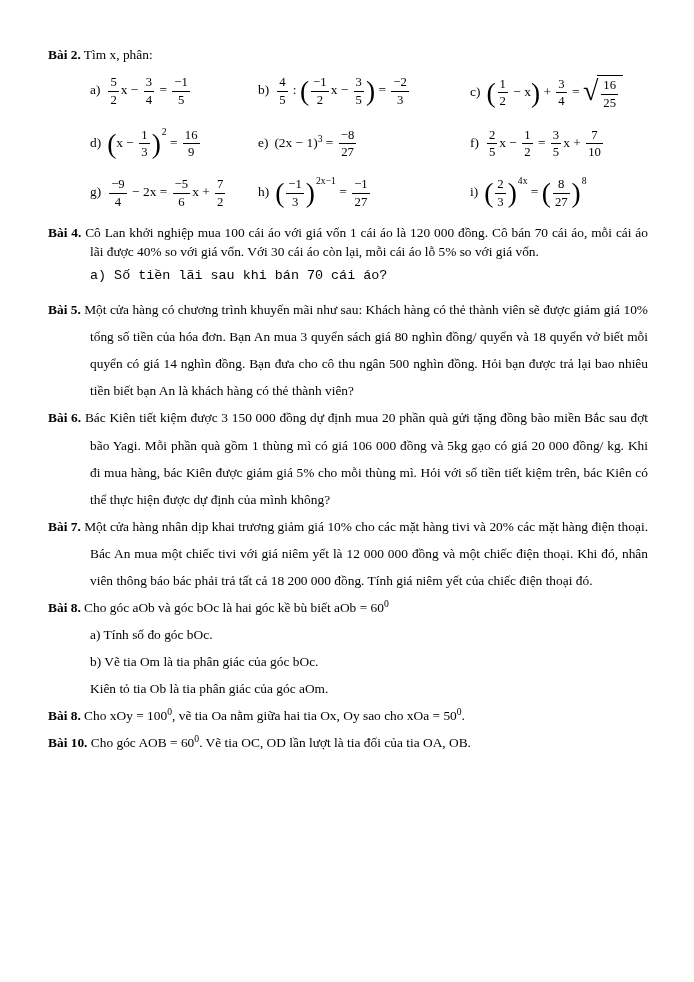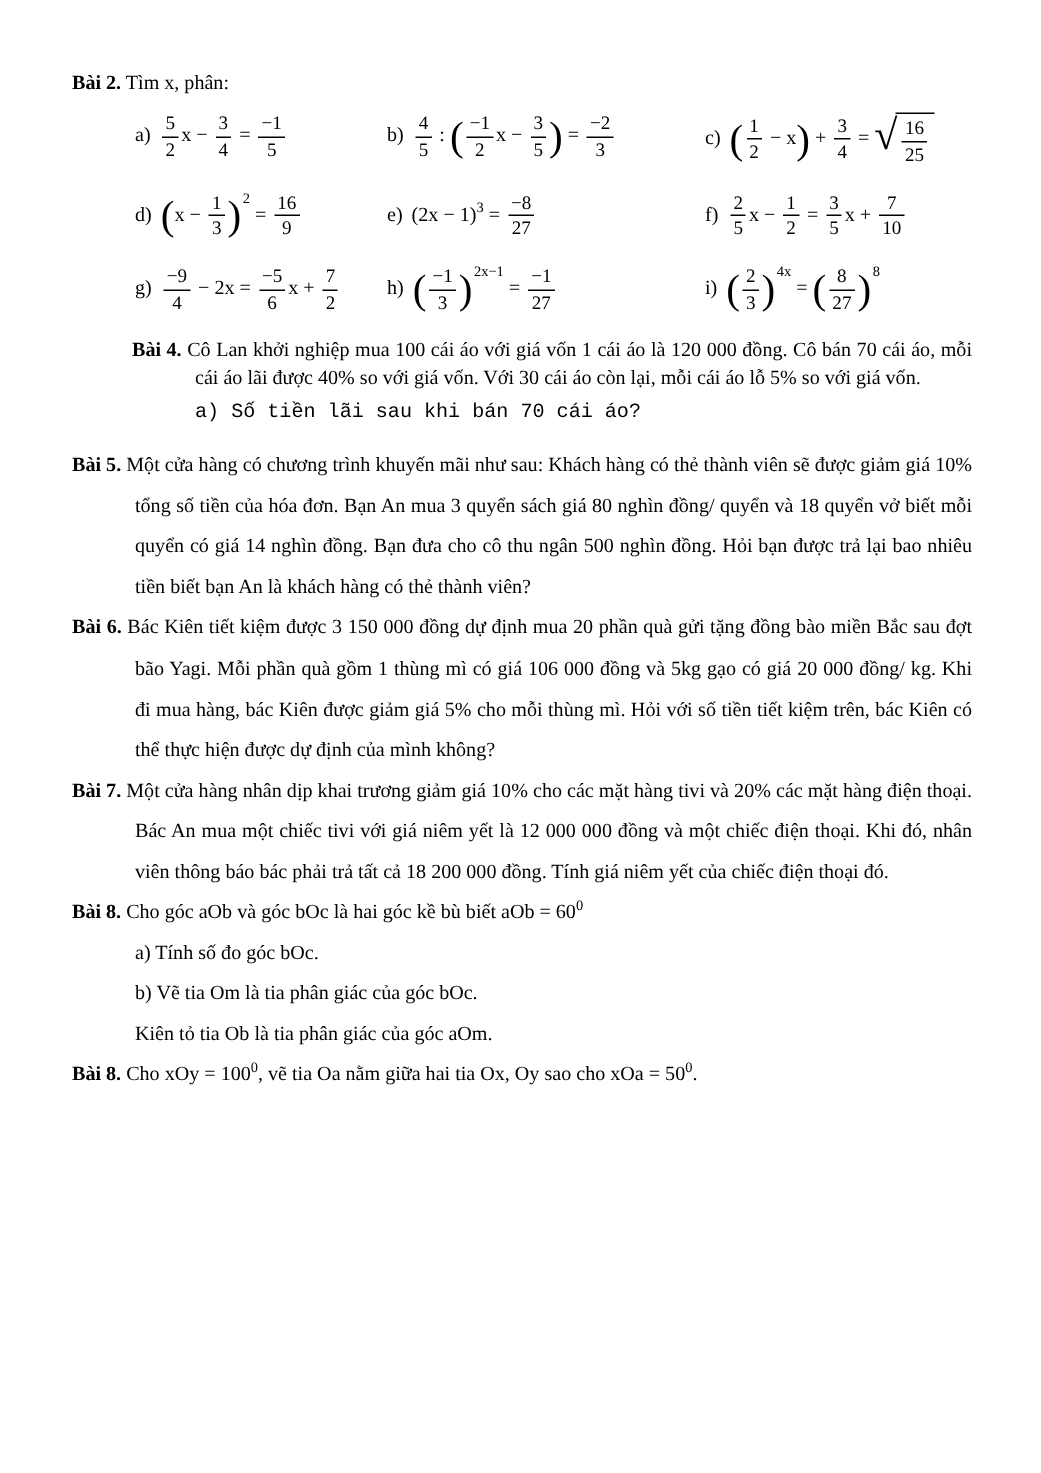--- a/index.html
+++ b/index.html
@@ -14,21 +14,21 @@
   .problem { text-align: justify; }
   .plabel { font-weight: bold; }
   .ptext, .phead { padding-left: 42px; text-indent: -42px; }
   .phead { line-height: 1.6; }
   .subitems { margin-left: 42px; }
 
   .loose .ptext, .loose .subitem { line-height: 2.02; }
   .tight .ptext { line-height: 1.42; }
   .tight .subitem { line-height: 1.5; font-family: Liberation Mono, monospace; }
   .tight .subitems { margin-top: 5px; }
-  .tight { margin-bottom: 10px; margin-left: 40px; }
+  .tight { margin-bottom: 10px; }
 
   
   .eqgrid {
     display: grid;
     grid-template-columns: 168px 212px 1fr;
     row-gap: 18px;
     margin: 10px 0 14px 42px;
     text-align: left;
   }
   .eq { white-space: nowrap; line-height: 1.2; }
@@ -100,14 +100,17 @@
       <p class="subitem">a) Tính số đo góc bOc.</p>
       <p class="subitem">b) Vẽ tia Om là tia phân giác của góc bOc.</p>
       <p class="subitem">Kiên tỏ tia Ob là tia phân giác của góc aOm.</p>
     </div>
   </section>
 
   <section class="problem loose">
     <p class="ptext"><b class="plabel">Bài 8.</b> <span class="pbody">Cho xOy = 100<span class="msup">0</span>, vẽ tia Oa nằm giữa hai tia Ox, Oy sao cho xOa = 50<span class="msup">0</span>.</span></p>
   </section>
 
+  <section class="problem loose">
+    <p class="ptext"><b class="plabel">Bài 10.</b> <span class="pbody">Cho góc AOB = 60<span class="msup">0</span>. Vẽ tia OC, OD lần lượt là tia đối của tia OA, OB.</span></p>
+  </section>
 
 </div>
 
 </body></html>

